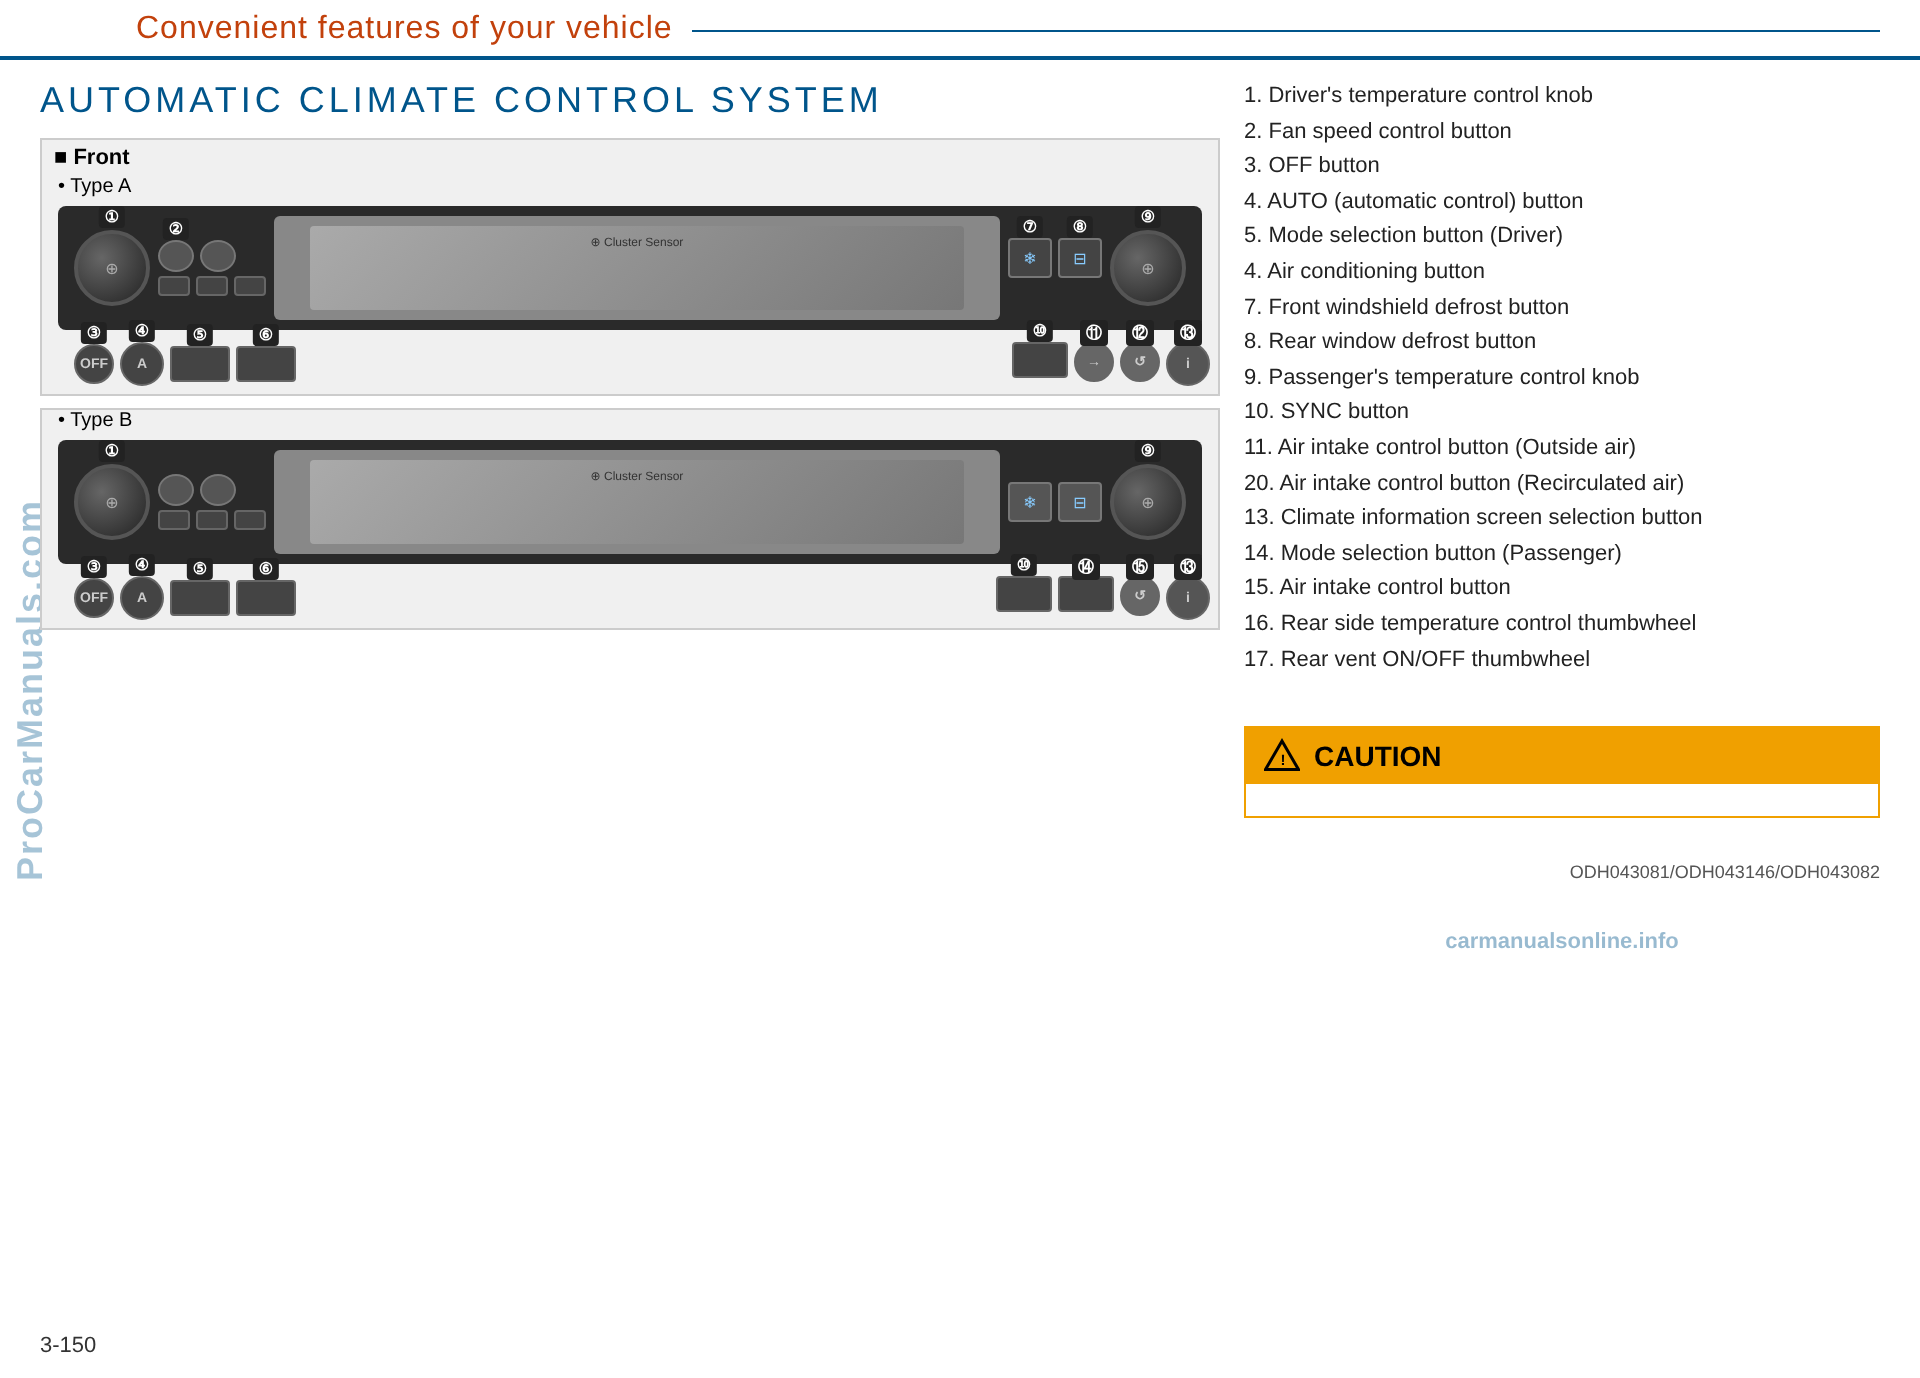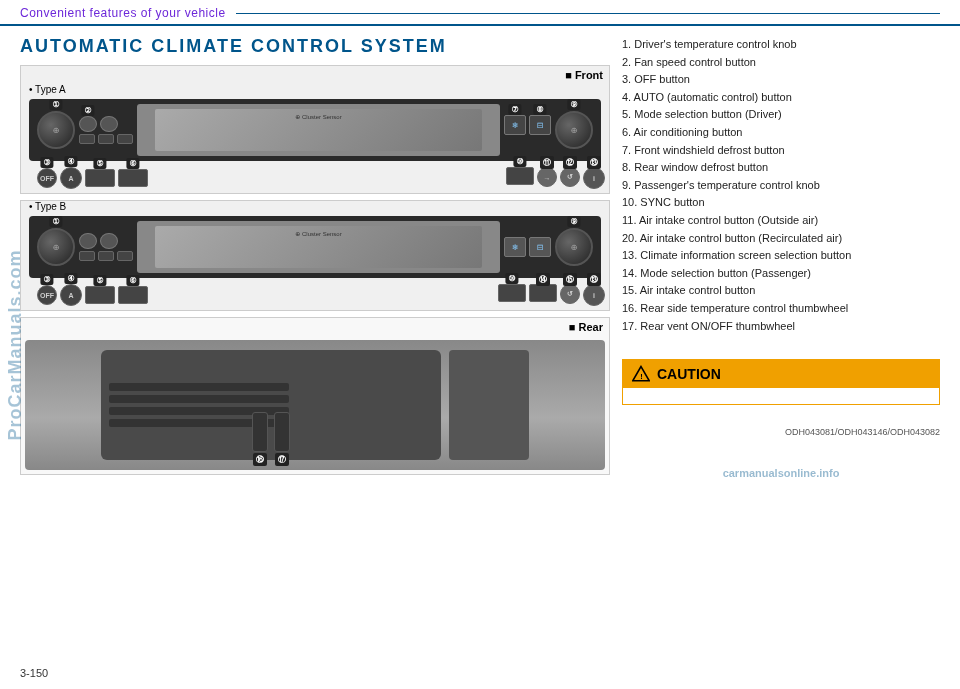--- a/index.html
+++ b/index.html
@@ -12,63 +12,63 @@
       position: relative;
     }
 
     .page-header {
       display: flex;
       align-items: center;
       border-bottom: 2px solid #00558b;
       padding: 6px 20px 4px 20px;
     }
     .page-header-title {
-      font-size: 12px;
-      color: #6d28d9;
+      font-size: 16px;
+      color: #c2410c;
       letter-spacing: 0.5px;
+      margin-left: 48px;
     }
     .page-header-line {
       flex: 1;
       height: 1px;
       background: #00558b;
       margin-left: 10px;
     }
 
     .main-content {
       display: flex;
       padding: 10px 20px 10px 20px;
       gap: 12px;
     }
 
     .left-column {
       flex: 0 0 590px;
     }
 
     .section-title {
       font-size: 18px;
-      font-weight: bold;
+      font-weight: normal;
       color: #00558b;
       letter-spacing: 2px;
       margin-bottom: 8px;
       font-family: 'Arial Black', Arial, sans-serif;
     }
 
     .diagram-section {
       border: 1px solid #ccc;
       margin-bottom: 6px;
       background: #f0f0f0;
       position: relative;
     }
 
     .diagram-label {
       font-size: 11px;
       font-weight: bold;
       padding: 3px 6px;
       color: #000;
-      text-align: right;
     }
 
     .type-label {
       font-size: 10px;
       color: #000;
       padding-left: 8px;
       margin-bottom: 2px;
     }
 
     .climate-panel {
@@ -508,57 +508,32 @@
             <div class="num-tag" style="top:-11px;left:50%;transform:translateX(-50%);">⑮</div>
           </div>
           <div style="position:relative;">
             <div class="round-btn" style="width:22px;height:22px;background:#555;">i</div>
             <div class="num-tag" style="top:-11px;left:50%;transform:translateX(-50%);">⑬</div>
           </div>
         </div>
       </div>
     </div>
 
-    <div class="rear-section">
-      <div class="diagram-label">■ Rear</div>
-      <div class="rear-image">
-
-        <div style="background:#4a4a4a;width:340px;height:110px;border-radius:6px;position:relative;display:flex;flex-direction:column;justify-content:center;padding:8px;">
-          <div class="vent-slat"></div>
-          <div class="vent-slat" style="margin-top:4px;"></div>
-          <div class="vent-slat" style="margin-top:4px;"></div>
-          <div class="vent-slat" style="margin-top:4px;"></div>
-
-          <div style="position:absolute;bottom:8px;left:50%;transform:translateX(-50%);display:flex;gap:6px;">
-            <div style="position:relative;">
-              <div class="thumbwheel"></div>
-              <div class="num-tag" style="bottom:-14px;left:50%;transform:translateX(-50%);">⑯</div>
-            </div>
-            <div style="position:relative;">
-              <div class="thumbwheel"></div>
-              <div class="num-tag" style="bottom:-14px;left:50%;transform:translateX(-50%);">⑰</div>
-            </div>
-          </div>
-        </div>
-
-        <div style="width:80px;height:110px;background:#555;border-radius:4px;margin-left:8px;"></div>
-      </div>
-    </div>
 
     <div class="page-number">3-150</div>
   </div>
 
   <div class="right-column">
     <ul class="numbered-list">
       <li>1. Driver's temperature control knob</li>
       <li>2. Fan speed control button</li>
       <li>3. OFF button</li>
       <li>4. AUTO (automatic control) button</li>
       <li>5. Mode selection button (Driver)</li>
-      <li>6. Air conditioning button</li>
+      <li>4. Air conditioning button</li>
       <li>7. Front windshield defrost button</li>
       <li>8. Rear window defrost button</li>
       <li>9. Passenger's temperature control knob</li>
       <li>10. SYNC button</li>
       <li>11. Air intake control button (Outside air)</li>
       <li>20. Air intake control button (Recirculated air)</li>
       <li>13. Climate information screen selection button</li>
       <li>14. Mode selection button (Passenger)</li>
       <li>15. Air intake control button</li>
       <li>16. Rear side temperature control thumbwheel</li>

